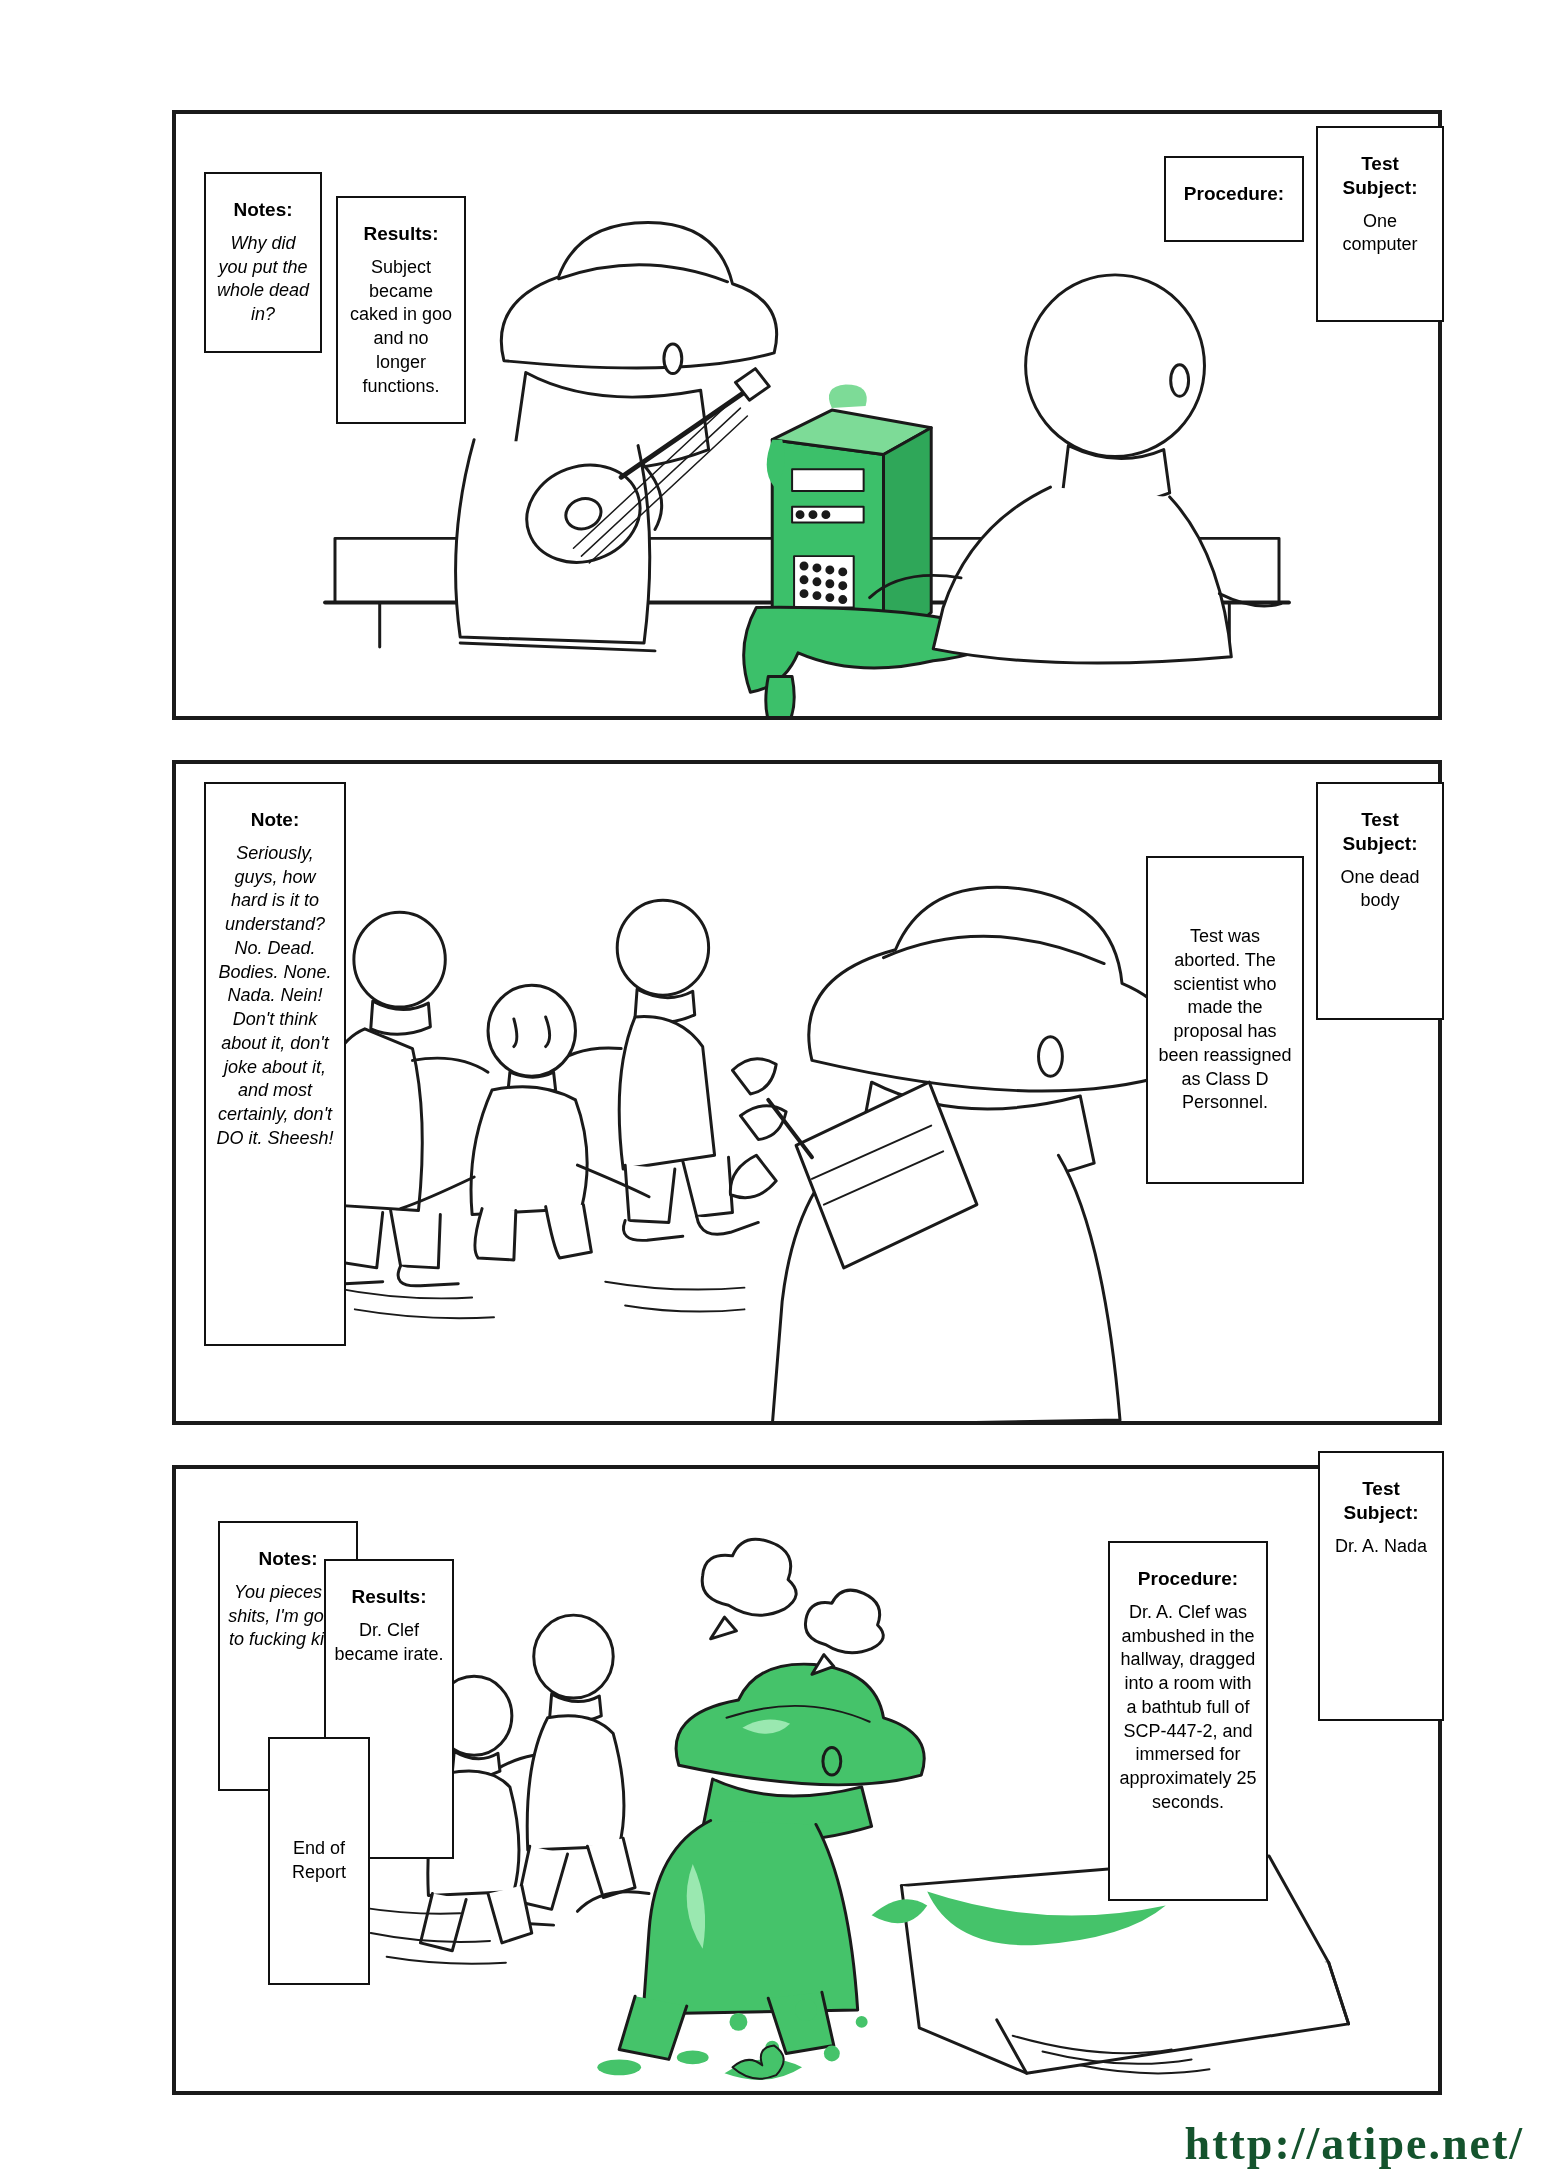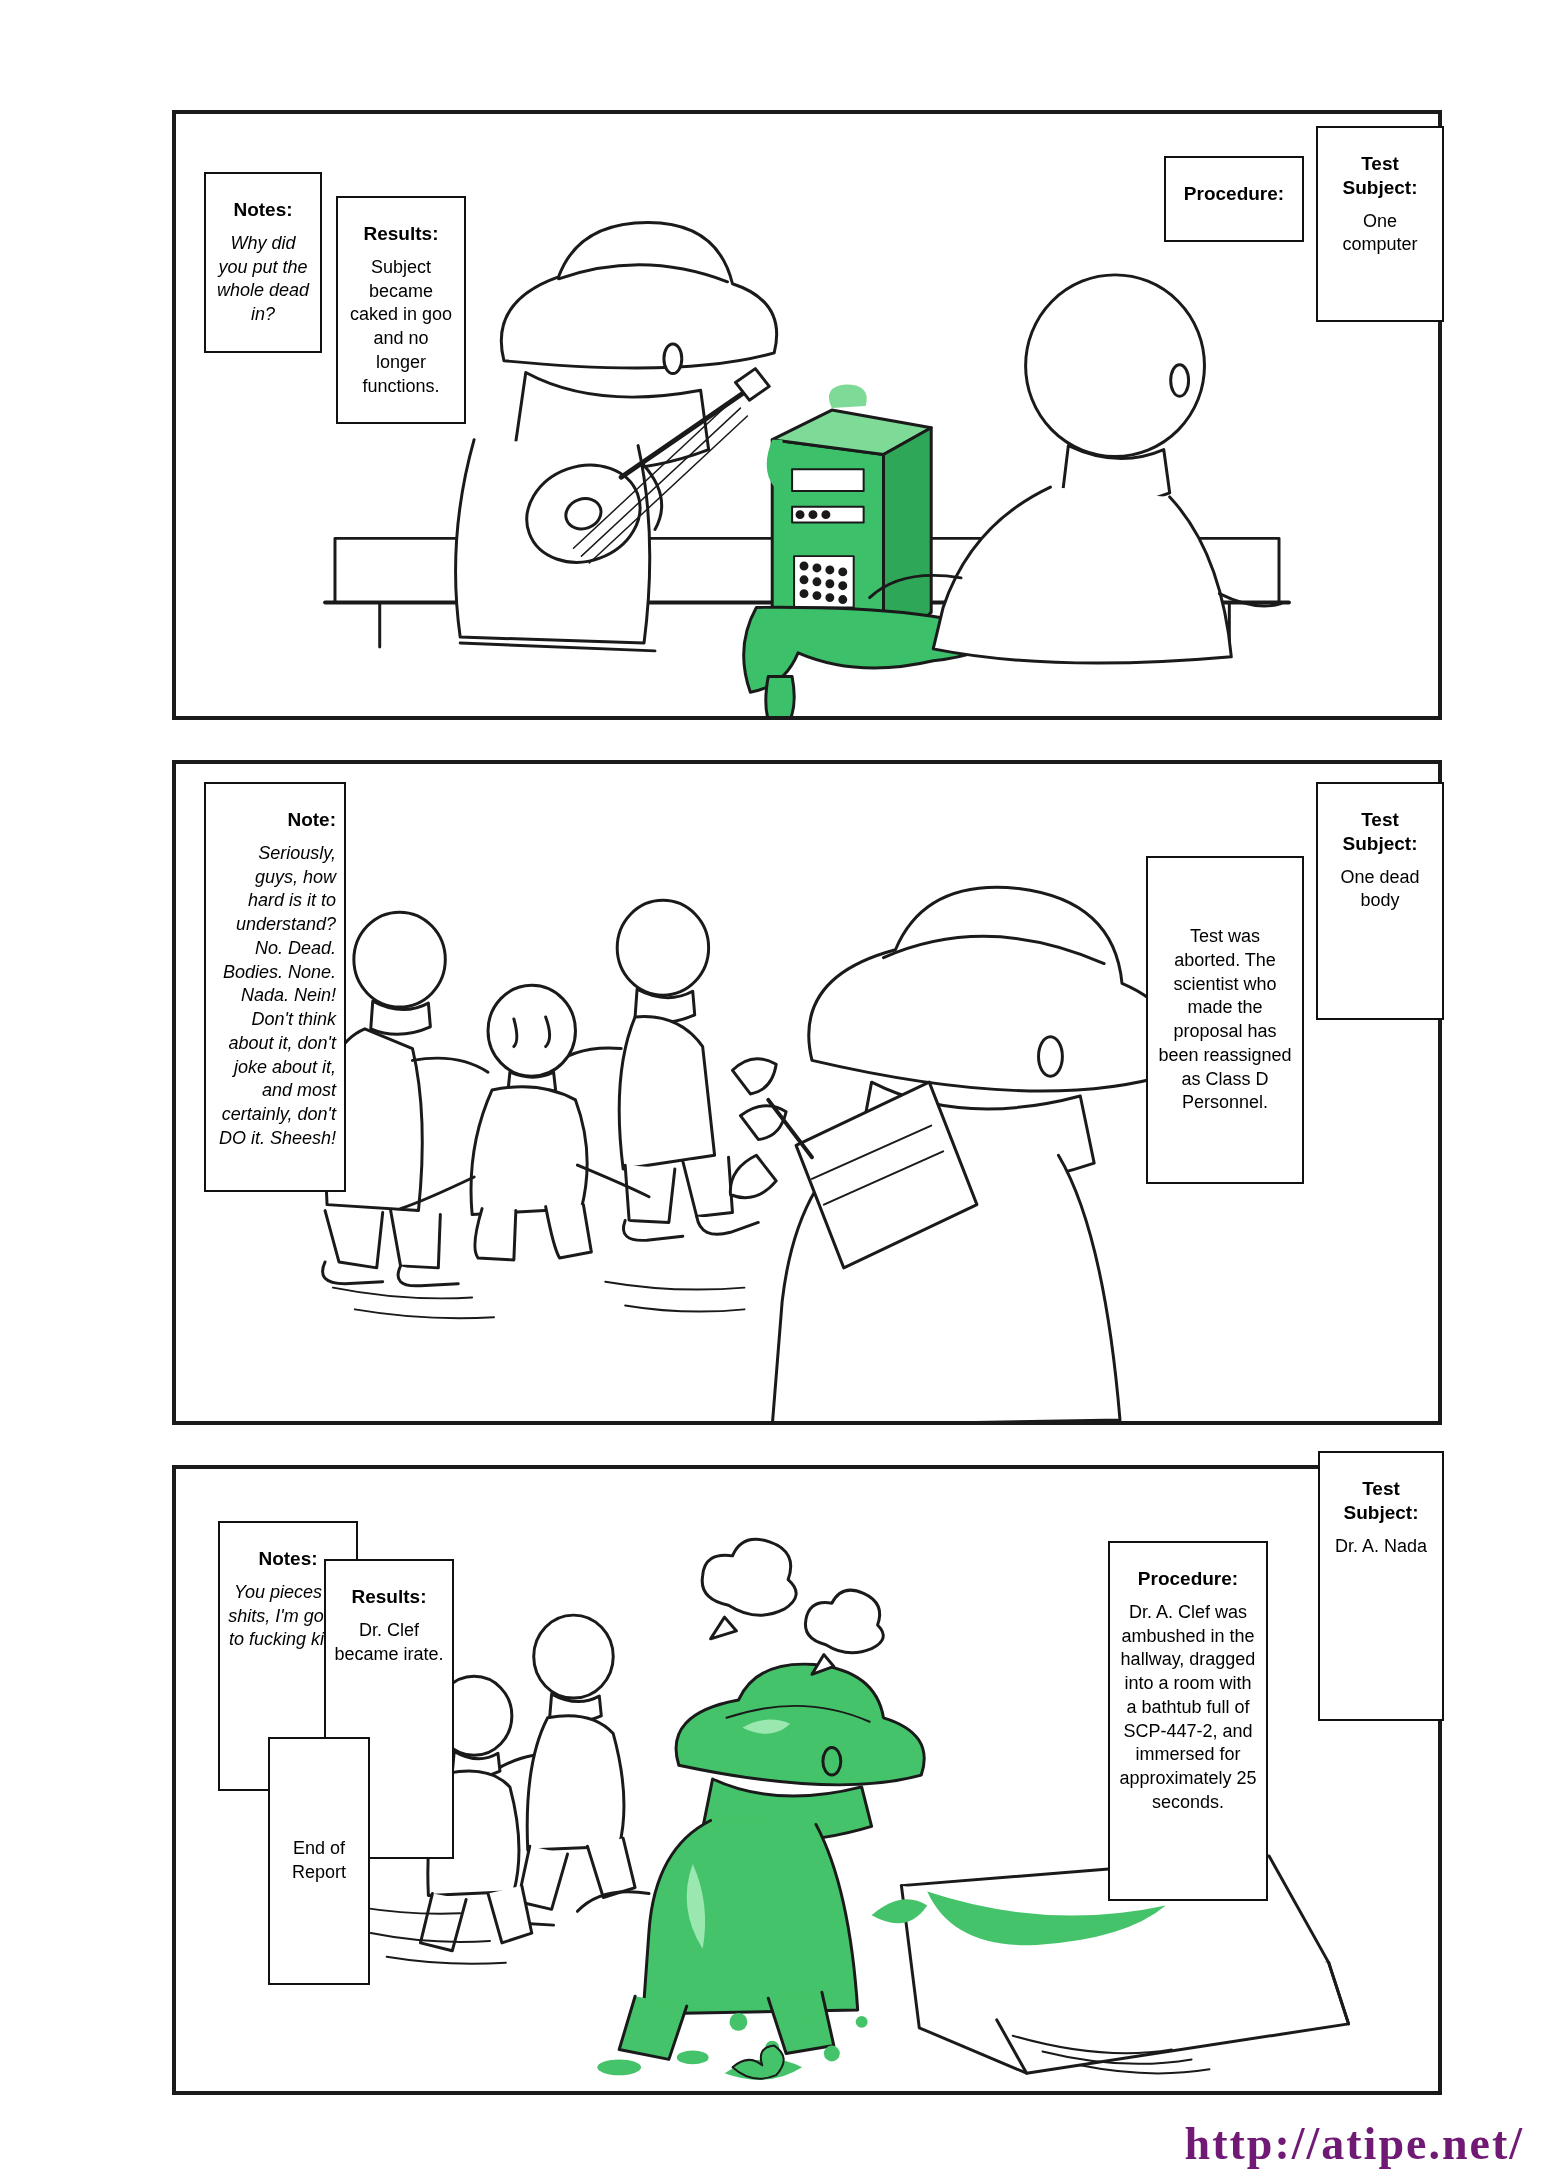--- a/index.html
+++ b/index.html
@@ -68,21 +68,21 @@
   }
 
   
   #watermark {
     position: absolute;
     right: 30px;
     bottom: 10px;
     font-family: "Liberation Serif", serif;
     font-size: 46px;
     letter-spacing: 2px;
-    color: #701a75;
+    color: #14532d;
     font-weight: bold;
     z-index: 30;
     white-space: nowrap;
   }
 </style>
 </head>
 <body>
 
 <div class="page">
 
@@ -208,21 +208,21 @@
 
         <path d="M624 386 L758 322 L806 446 L672 510 Z" fill="#fff"></path>
         <path d="M640 420 L760 366 M652 446 L772 392" stroke-width="2"></path>
         <path d="M560 310 q20 -20 44 -6 q-4 26 -26 30 Z" fill="#fff"></path>
         <path d="M568 356 q24 -18 46 -4 q-6 26 -28 28 Z" fill="#fff"></path>
         <path d="M596 340 L640 398" stroke-width="4"></path>
         <path d="M584 396 q-28 14 -26 40 q26 10 46 -14 Z" fill="#fff"></path>
       </g>
     </svg>
 
-    <div class="cap italic" style="left:28px; top:18px; width:142px; height:410px;text-align:right;">
+    <div class="cap italic" style="left:28px; top:18px; width:142px; height:564px;">
       <div class="cap-title">Note:</div>
       <div class="cap-body">Seriously, guys, how hard is it to understand? No. Dead. Bodies. None. Nada. Nein! Don't think about it, don't joke about it, and most certainly, don't DO it. Sheesh!</div>
     </div>
 
     <div class="cap no-title" style="left:970px; top:92px; width:158px; height:328px; display:flex; align-items:center; justify-content:flex-end;">
       <div class="cap-body">Test was aborted. The scientist who made the proposal has been reassigned as Class D Personnel.</div>
     </div>
 
     <div class="cap" style="left:1140px; top:18px; width:128px; height:238px;">
       <div class="cap-title">Test Subject:</div>

